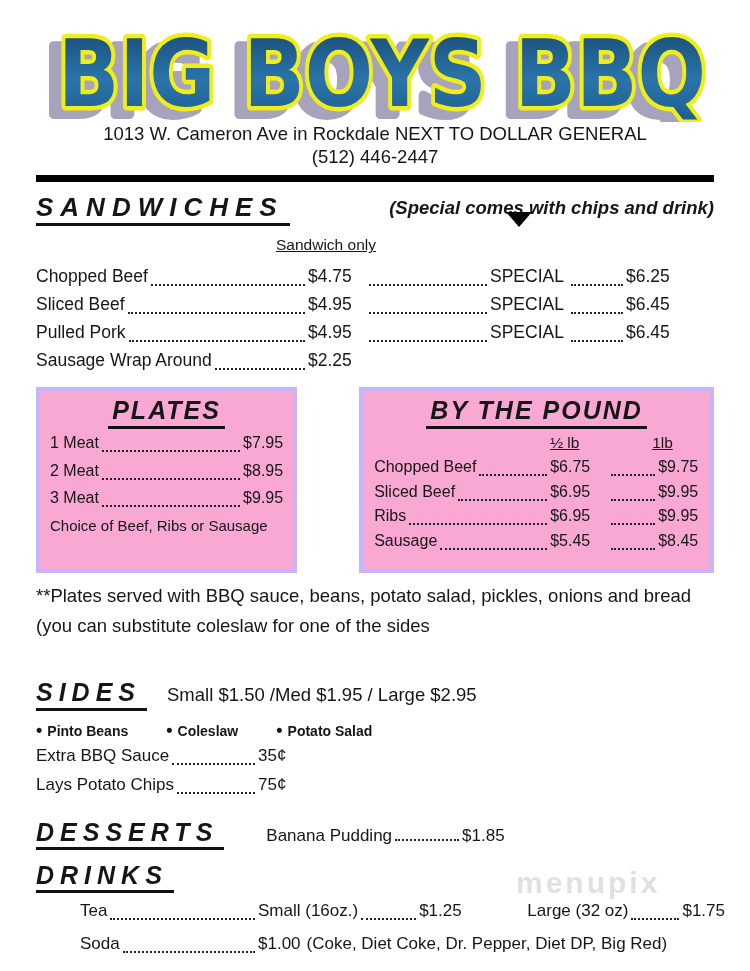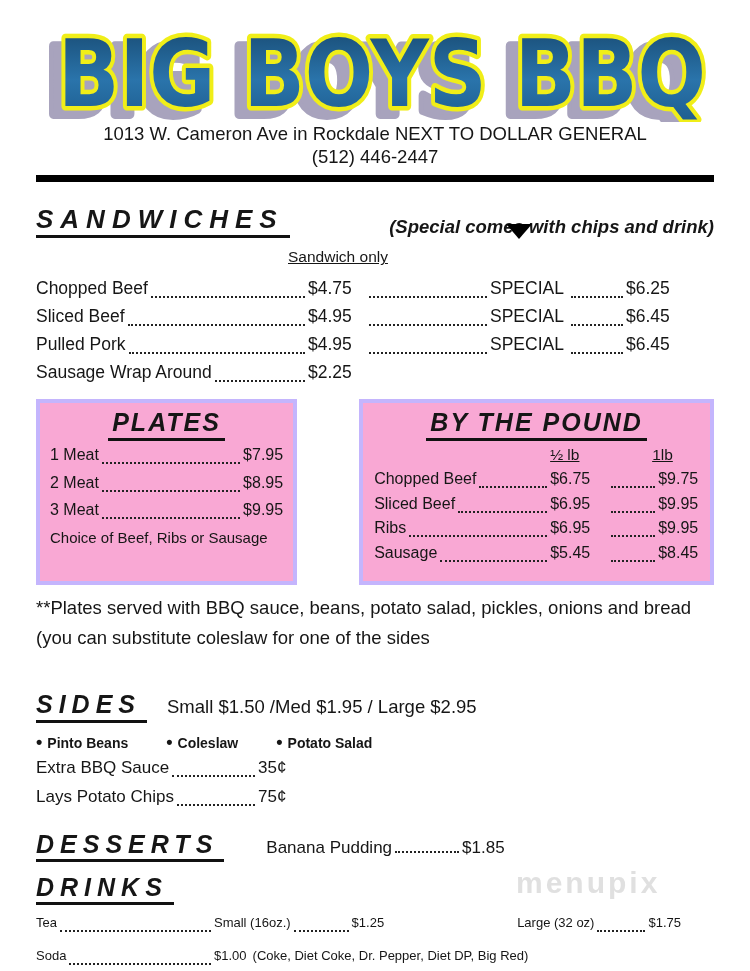--- a/index.html
+++ b/index.html
@@ -25,24 +25,24 @@
     letter-spacing:7px; line-height:1.05; padding:0 6px 2px 0;
     border-bottom:3px solid #111; white-space:nowrap;
   }
   .sec-title.small { font-size:25px; letter-spacing:6px; }
 
   
   .dots { border-bottom:2px dotted #222; height:22px; margin:0 3px; }
   .grow { flex:1 1 auto; }
 
   
-  .sand-head { display:flex; justify-content:space-between; align-items:flex-end; margin-top:24px; }
+  .sand-head { display:flex; justify-content:space-between; align-items:flex-start; margin-top:12px; }
   .special-note { font-size:18.5px; font-weight:bold; font-style:italic; margin-top:3px; white-space:nowrap; }
   .sub-head-row { position:relative; height:36px; }
-  .sandwich-only { position:absolute; left:252px; top:10px; font-size:15.5px; text-decoration:underline; }
+  .sandwich-only { position:absolute; left:240px; top:10px; font-size:15.5px; text-decoration:underline; }
   .arrow { position:absolute; left:470px; top:1px; width:28px; }
   .arrow .stem { width:9px; height:15px; background:#000; margin:0 auto; }
   .arrow .head { width:0; height:0; margin:0 auto;
     border-left:13px solid transparent; border-right:13px solid transparent; border-top:15px solid #000; }
 
   .s-row { display:flex; width:642px; font-size:17.5px; line-height:28px; }
   .nd { display:flex; }
   .s-nd { flex:0 0 272px; }
   .s-p1 { flex:0 0 58px; white-space:nowrap; }
   .w118 { flex:0 0 118px; }
@@ -89,21 +89,21 @@
   .side-nd { flex:0 0 222px; }
   .side-price { flex:0 0 auto; }
 
   
   .desserts { margin-top:20px; }
   .dessert-line { display:flex; margin-left:42px; font-size:17px; align-items:baseline; }
   .dessert-line .dots { height:14px; }
   .w64 { flex:0 0 64px; }
 
   .drinks { margin-top:12px; }
-  .d-row { display:flex; width:645px; font-size:13px; line-height:31px; margin-top:2px; }
+  .d-row { display:flex; width:645px; font-size:17px; line-height:31px; margin-top:2px;margin-left:44px; }
   .d-row .dots { height:23px; }
   .w178 { flex:0 0 178px; }
   .w55 { flex:0 0 55px; }
   .w48 { flex:0 0 48px; }
   .lbl { white-space:nowrap; }
   .flavors { white-space:nowrap; margin-left:6px; }
 </style>
 </head>
 <body>
 

